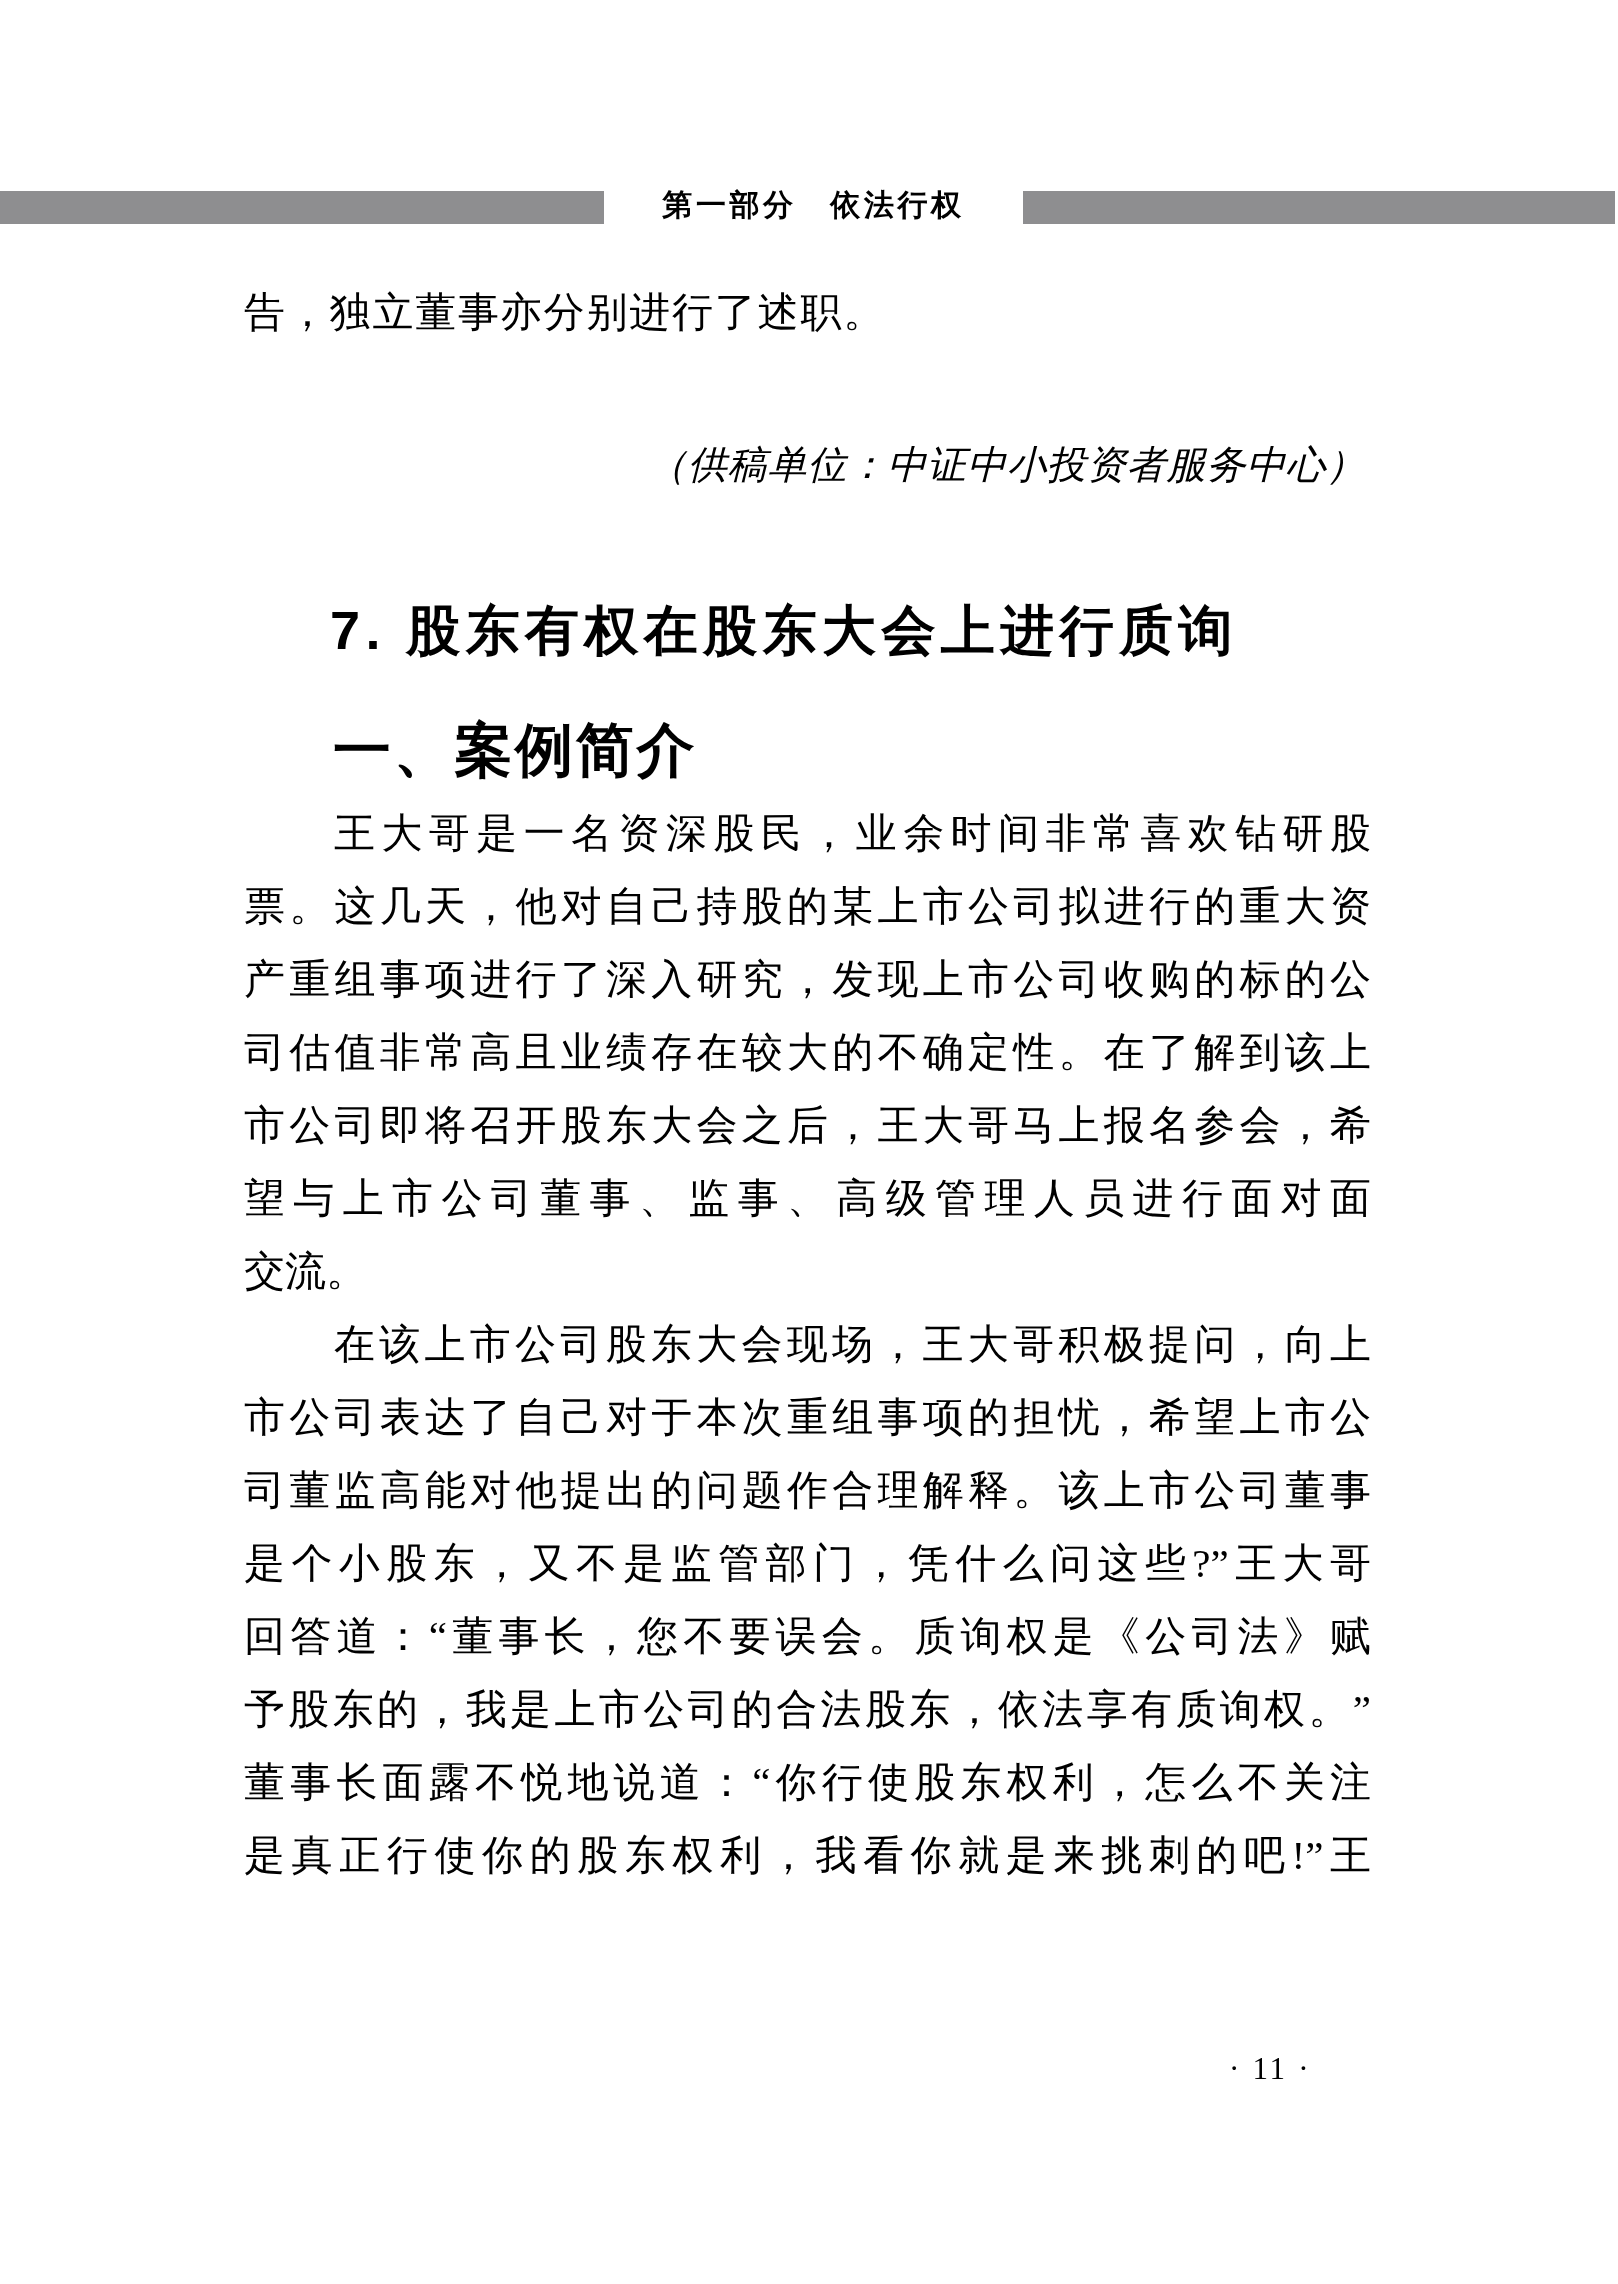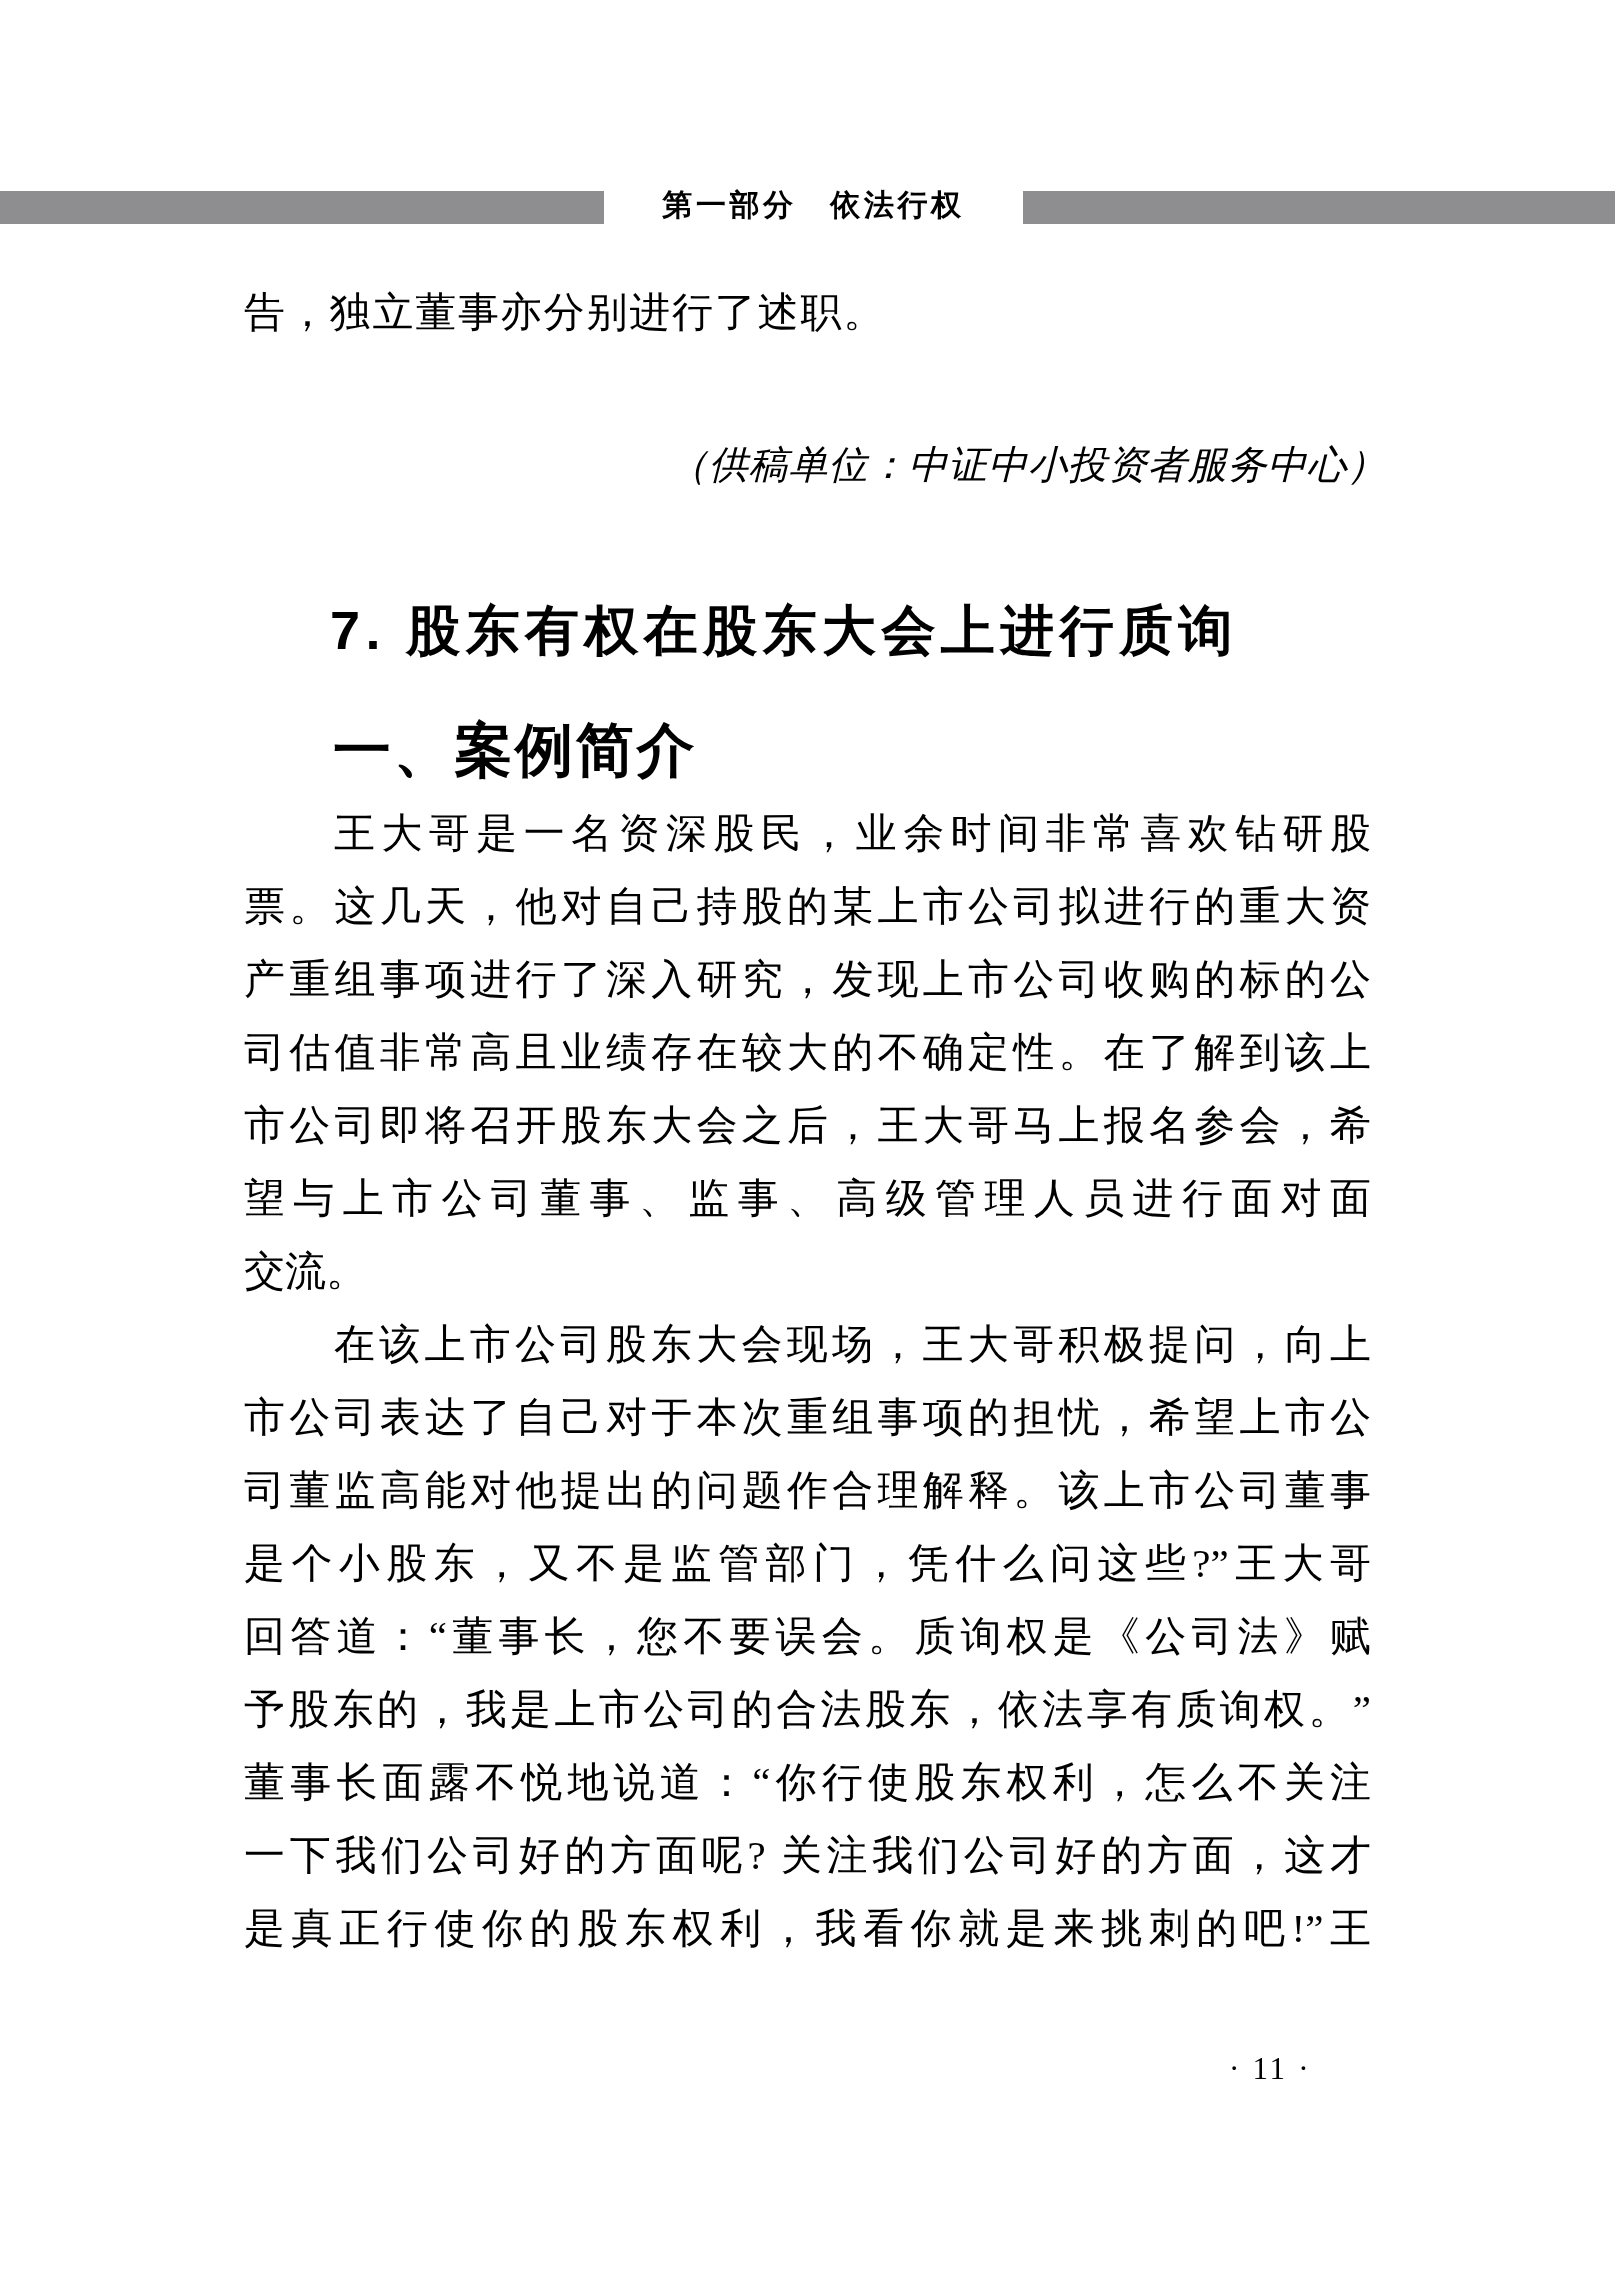--- a/index.html
+++ b/index.html
@@ -42,21 +42,21 @@
     left: 244px;
     top: 276px;
     width: 1127px;
     font-size: 41px;
     line-height: 73px;
     letter-spacing: 1.8px;
     white-space: nowrap;
   }
   .attribution {
     position: absolute;
-    left: 260px;
+    left: 239px;
     top: 442px;
     width: 1127px;
     text-align: right;
     font-size: 39px;
     line-height: 45px;
     font-style: italic;
     letter-spacing: 0.9px;
     white-space: nowrap;
   }
   .section-heading {
@@ -134,20 +134,19 @@
     <div class="bline just">市公司即将召开股东大会之后，王大哥马上报名参会，希</div>
     <div class="bline just">望与上市公司董事、监事、高级管理人员进行面对面</div>
     <div class="bline">交流。</div>
     <div class="bline just indent">在该上市公司股东大会现场，王大哥积极提问，向上</div>
     <div class="bline just">市公司表达了自己对于本次重组事项的担忧，希望上市公</div>
     <div class="bline just">司董监高能对他提出的问题作合理解释。该上市公司董事</div>
     <div class="bline just">是个小股东，又不是监管部门，凭什么问这些?”王大哥</div>
     <div class="bline just">回答道：“董事长，您不要误会。质询权是《公司法》赋</div>
     <div class="bline just">予股东的，我是上市公司的合法股东，依法享有质询权。”</div>
     <div class="bline just">董事长面露不悦地说道：“你行使股东权利，怎么不关注</div>
-    <div class="bline just">一下我们公司好的方面呢? 关注我们公司好的方面，这才</div>
     <div class="bline just">是真正行使你的股东权利，我看你就是来挑刺的吧!”王</div>
   </div>
 
   <div class="page-number">· 11 ·</div>
 
 </div>
 
 
 </body></html>

